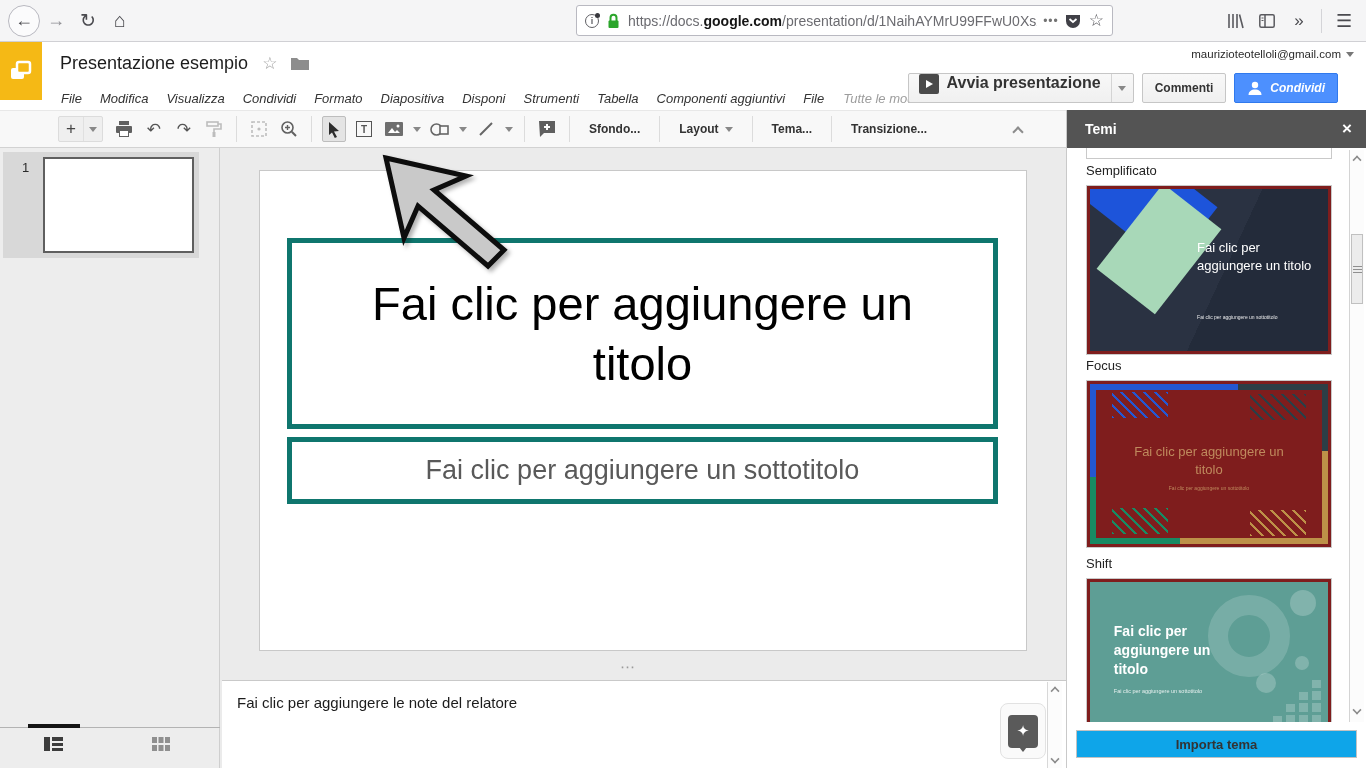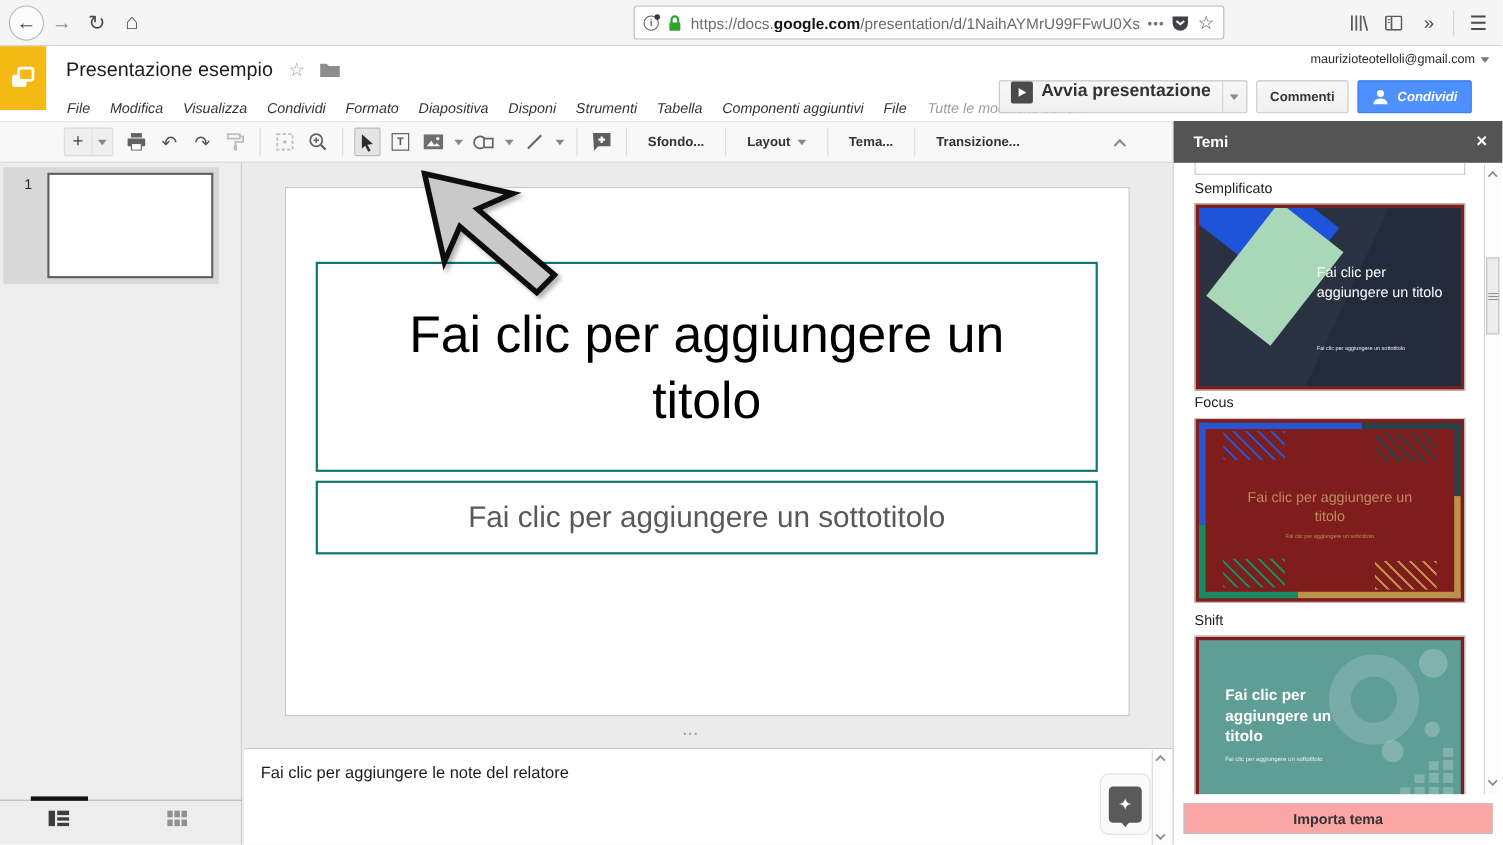--- a/index.html
+++ b/index.html
@@ -58,21 +58,21 @@
   #filmstrip { position:absolute; left:0; top:148px; width:220px; height:620px; background:#ededed; border-right:1px solid #cfcfcf; }
   #slide1 { position:absolute; left:3px; top:4px; width:196px; height:106px; background:#d8d8d8; }
   #slide1 .num { position:absolute; left:19px; top:8px; font-size:13px; color:#2a2a2a; }
   #slide1 .thumb { position:absolute; left:40px; top:5px; width:151px; height:96px; background:#fff; border:2px solid #5f5f5f; }
   #fs-divider { position:absolute; left:0; top:579px; width:220px; height:1px; background:#b3b3b3; }
   #fs-activebar { position:absolute; left:28px; top:576px; width:52px; height:4px; background:#141414; }
 
   
   #main { position:absolute; left:220px; top:148px; width:846px; height:620px; background:#ebebeb; }
   #canvas { position:absolute; left:39px; top:22px; width:768px; height:481px; background:#fff; border:1px solid #c8c8c8; }
-  .ph-box { position:absolute; left:27px; width:711px; border:2px solid #0f766e; display:flex; align-items:center; justify-content:center; text-align:center; }
+  .ph-box { position:absolute; left:27px; width:711px; border:5px solid #0f766e; display:flex; align-items:center; justify-content:center; text-align:center; }
   #title-box { top:67px; height:191px; }
   #subtitle-box { top:266px; height:67px; }
   #title-box .t { font-size:47px; line-height:60px; color:#000; }
   #subtitle-box .t { font-size:27px; color:#595959; }
   #notes-handle { position:absolute; left:400px; top:510px; font-size:15px; color:#9a9a9a; letter-spacing:1px; }
   #notes { position:absolute; left:2px; top:532px; width:844px; height:88px; background:#fff; border-top:1px solid #c9c9c9; }
   #notes-text { position:absolute; left:15px; top:13px; font-size:15px; color:#1c1c1c; }
   #explore-wrap { position:absolute; left:778px; top:22px; width:46px; height:56px; background:#fafafa; border:1px solid #e2e2e2; border-radius:8px; display:flex; align-items:center; justify-content:center; }
   #explore-btn { width:30px; height:33px; background:#5a5a5a; border-radius:4px; color:#fff; font-size:15px; display:flex; align-items:center; justify-content:center; position:relative; }
   #explore-btn::after { content:""; position:absolute; bottom:-4px; left:11px; border-left:4px solid transparent; border-right:4px solid transparent; border-top:5px solid #5a5a5a; }
@@ -107,21 +107,21 @@
   #shift-bg { background:#5e9e95; }
   .shift-title { position:absolute; left:10%; top:25%; width:56%; color:#fff; font-weight:bold; font-size:14px; line-height:1.35; }
   .shift-sub { position:absolute; left:10%; top:66%; width:60%; color:rgba(255,255,255,.85); font-size:5.5px; }
   .donut { position:absolute; right:16%; top:8%; width:82px; height:82px; border-radius:50%; border:20px solid rgba(255,255,255,.16); }
   .dot { position:absolute; border-radius:50%; background:rgba(255,255,255,.22); }
   .shift-bar { position:absolute; bottom:6px; width:9px; background:repeating-linear-gradient(to top, rgba(255,255,255,.22) 0 9px, transparent 9px 12px); }
   #themes-scroll { position:absolute; left:282px; top:2px; width:15px; height:572px; background:#fcfcfc; border-left:1px solid #d4d4d4; }
   #themes-thumb { position:absolute; left:1px; top:84px; width:12px; height:70px; background:#ececec; border:1px solid #c0c0c0; display:flex; align-items:center; justify-content:center; }
   .grip { width:9px; height:7px; background:repeating-linear-gradient(to bottom,#8f8f8f 0 1px,transparent 1px 3px); }
   #themes-footer { position:absolute; left:0; bottom:0; width:300px; height:46px; background:#fff; z-index:5; }
-  #import-btn { position:absolute; left:9px; top:8px; width:281px; height:28px; background:#fca5a5; border:1px solid #c2c2c2; border-radius:0; font-size:13px; font-weight:bold; color:#333; display:flex; align-items:center; justify-content:center; }
+  #import-btn { position:absolute; left:9px; top:8px; width:281px; height:28px; background:#0ea5e9; border:1px solid #c2c2c2; border-radius:0; font-size:13px; font-weight:bold; color:#333; display:flex; align-items:center; justify-content:center; }
 
   
   #big-arrow { position:absolute; left:378px; top:150px; z-index:20; filter:drop-shadow(3px 3px 2px rgba(0,0,0,.3)); }
 </style>
 </head>
 <body>
 
 <div id="browser">
   <span class="nav-btn circle">←</span>
   <span class="nav-btn" style="color:#8f8f94;">→</span>

